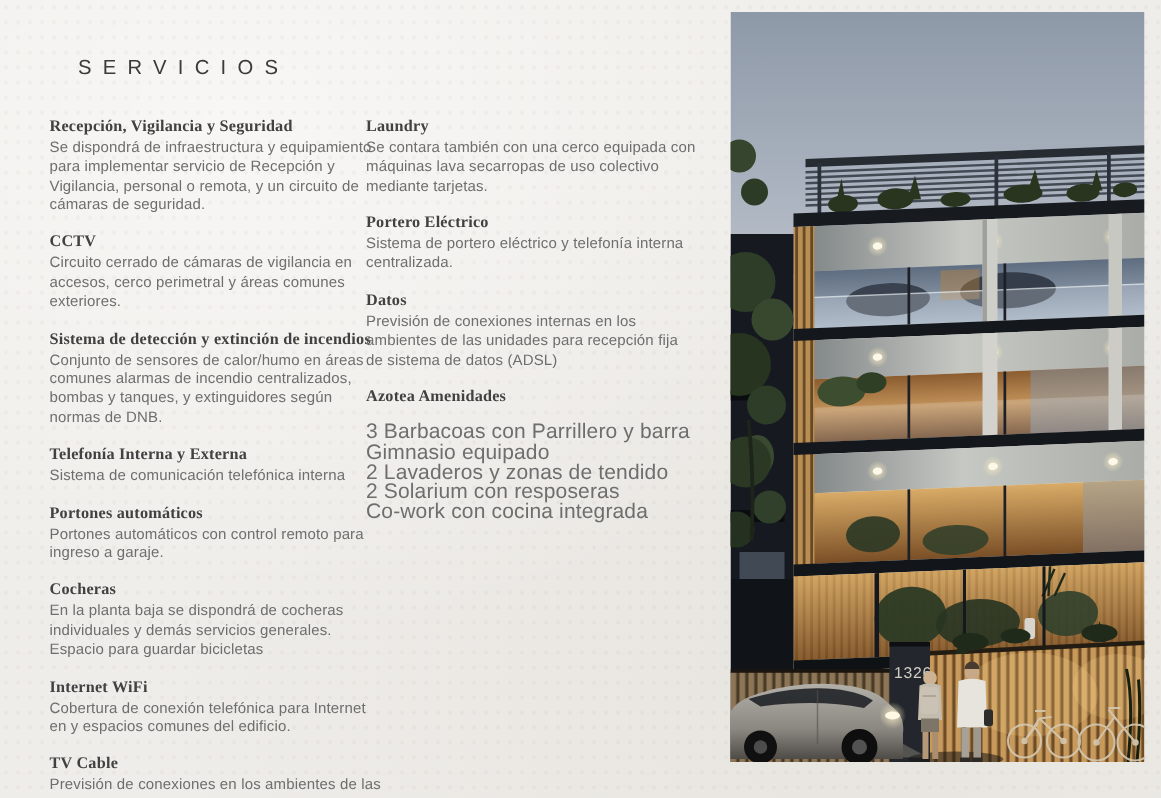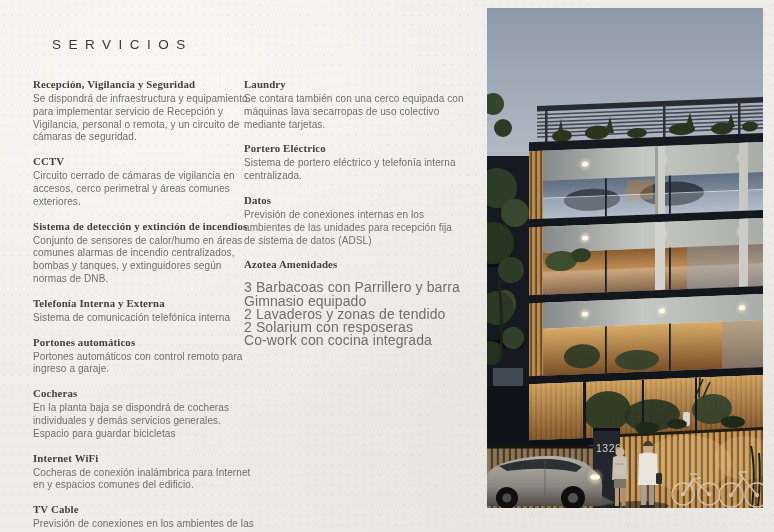--- a/index.html
+++ b/index.html
@@ -70,21 +70,21 @@
     <div class="section">
       <h3>Portones automáticos</h3>
       <p>Portones automáticos con control remoto para ingreso a garaje.</p>
     </div>
     <div class="section">
       <h3>Cocheras</h3>
       <p>En la planta baja se dispondrá de cocheras individuales y demás servicios generales. Espacio para guardar bicicletas</p>
     </div>
     <div class="section">
       <h3>Internet WiFi</h3>
-      <p>Cocheras de conexión inalámbrica para Internet en y espacios comunes del edificio.</p>
+      <p>Cobertura de conexión telefónica para Internet en y espacios comunes del edificio.</p>
     </div>
     <div class="section">
       <h3>TV Cable</h3>
       <p>Previsión de conexiones en los ambientes de las unidades (estar y dormitorios) para el servicio de señales de televisión por cable.</p>
     </div>
   </div>
 
   <div class="col col-right">
     <div class="section">
       <h3>Laundry</h3>

